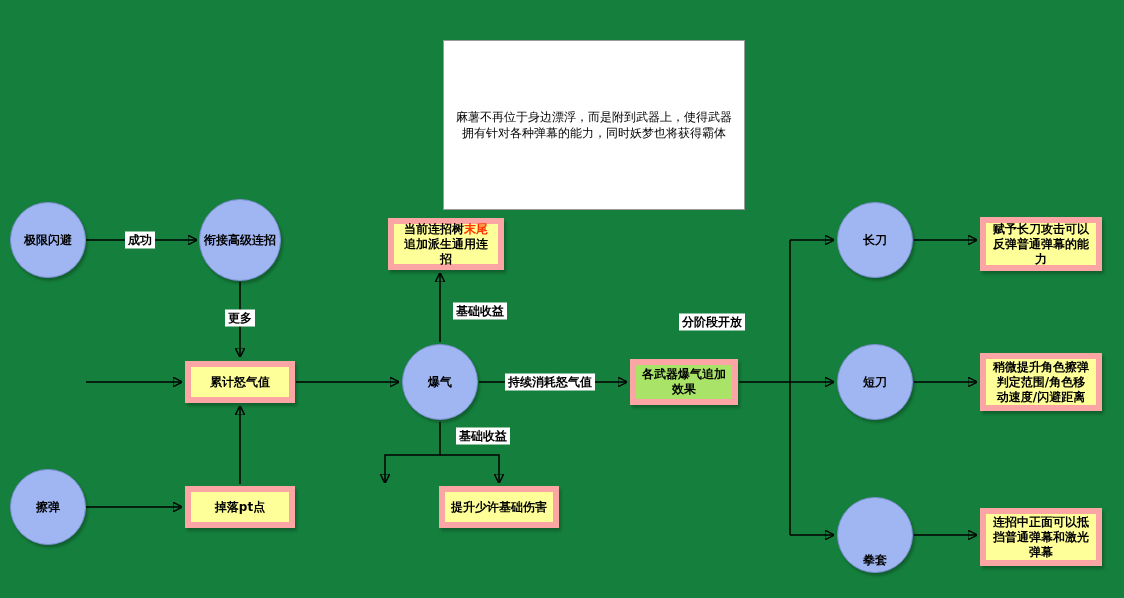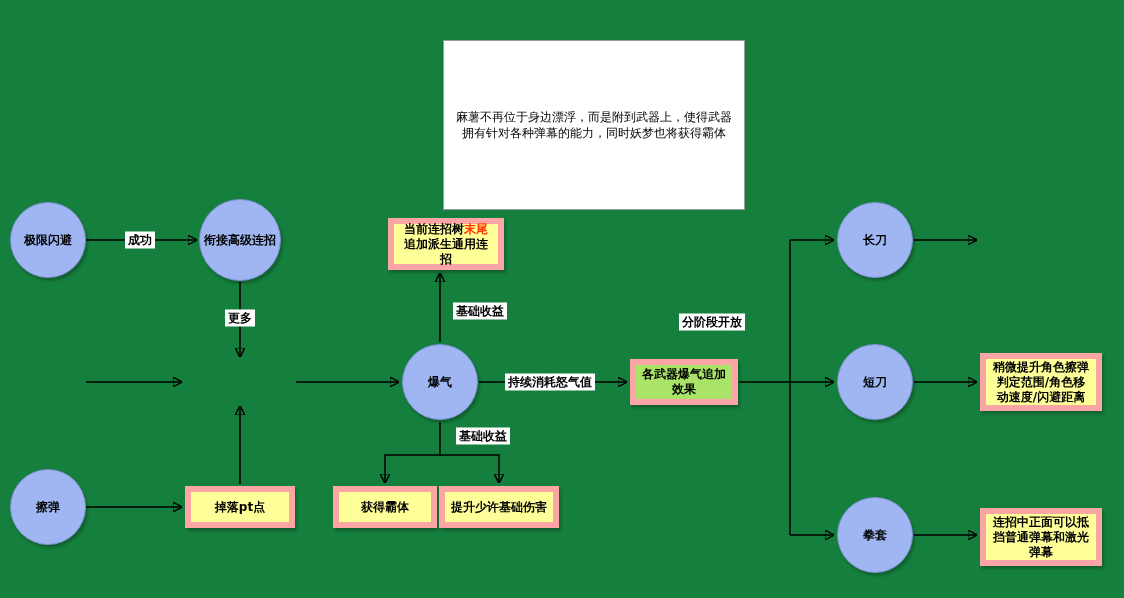--- a/index.html
+++ b/index.html
@@ -93,45 +93,48 @@
   </div>
 
   <div class="node circle" style="left:837px; top:202px; width:76px; height:76px;">
     <span>长刀</span>
   </div>
 
   <div class="node circle" style="left:837px; top:344px; width:76px; height:76px;">
     <span>短刀</span>
   </div>
 
-  <div class="node circle" style="left:837px; top:497px; width:76px; height:76px;">
+  <div class="node circle" style="left:837px; top:497px; width:76px; height:76px;align-items:flex-end;">
     <span>拳套</span>
   </div>
 
+  <div class="node box" style="left:185px; top:361px; width:110px; height:42px;">
+    <span>累计怒气值</span>
+  </div>
 
   <div class="node box" style="left:185px; top:486px; width:110px; height:42px;">
     <span>掉落pt点</span>
   </div>
 
   <div class="node box" style="left:388px; top:218px; width:116px; height:52px;">
     <span><span>当前连招树</span><span class="hl">末尾</span><span>追加派生通用连招</span></span>
   </div>
 
-  <div class="node box" style="left:333px; top:486px; width:104px; height:42px;">
-    <span>获得霸体</span>
-  </div>
 
   <div class="node box" style="left:439px; top:486px; width:120px; height:42px;">
     <span>提升少许基础伤害</span>
   </div>
 
   <div class="node box green" style="left:630px; top:359px; width:108px; height:46px;">
     <span>各武器爆气追加效果</span>
   </div>
 
+  <div class="node box" style="left:980px; top:217px; width:122px; height:54px;">
+    <span>赋予长刀攻击可以反弹普通弹幕的能力</span>
+  </div>
 
   <div class="node box" style="left:980px; top:353px; width:122px; height:58px;">
     <span>稍微提升角色擦弹判定范围/角色移动速度/闪避距离</span>
   </div>
 
   <div class="node box" style="left:980px; top:508px; width:122px; height:58px;">
     <span>连招中正面可以抵挡普通弹幕和激光弹幕</span>
   </div>
 
   <div class="edge-label" style="left:140px; top:240px;">成功</div>

